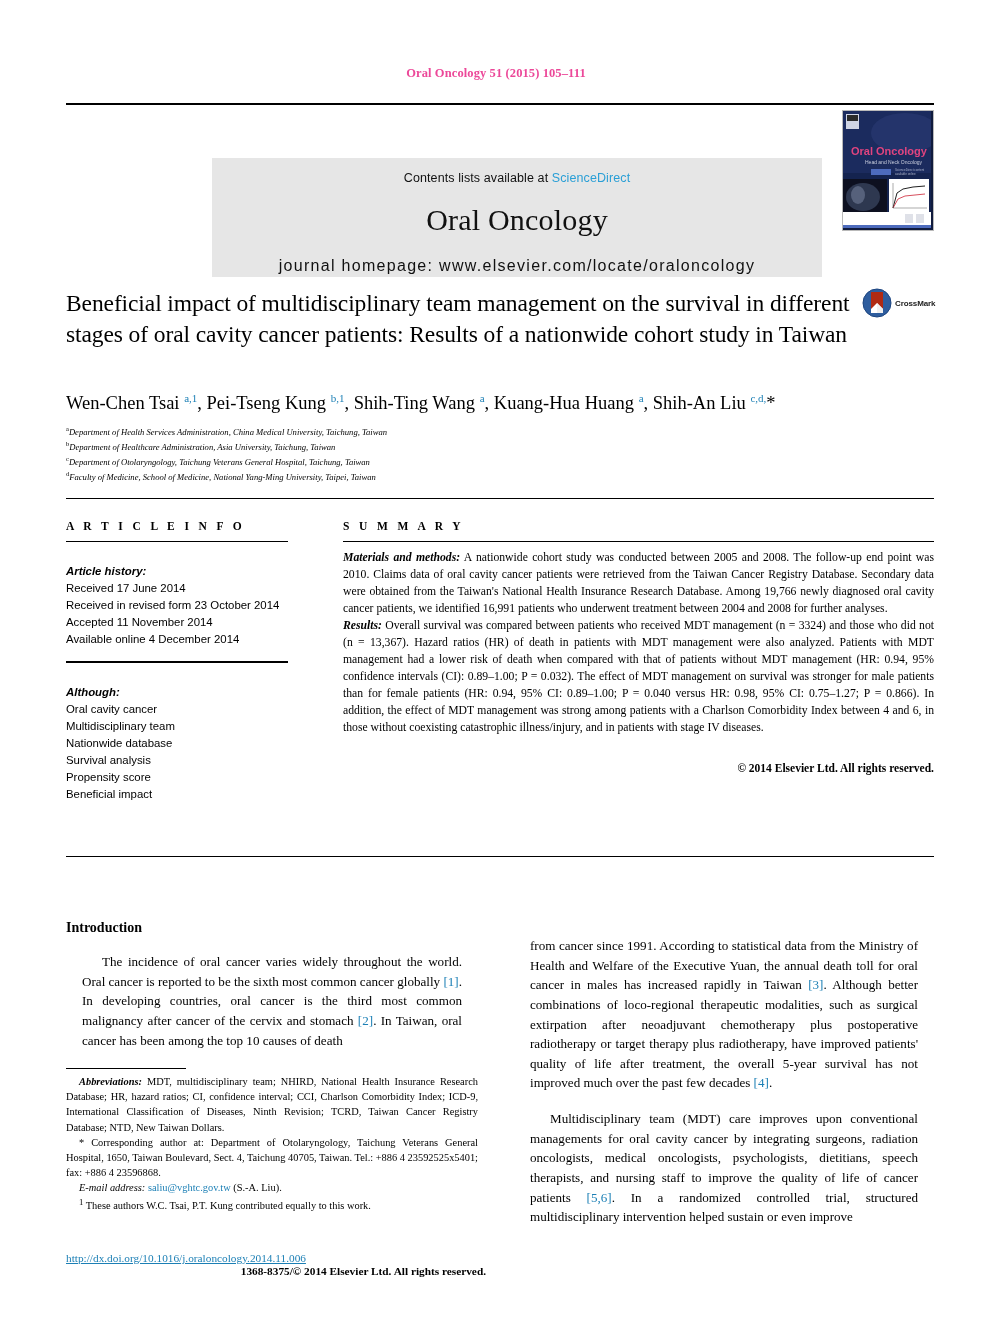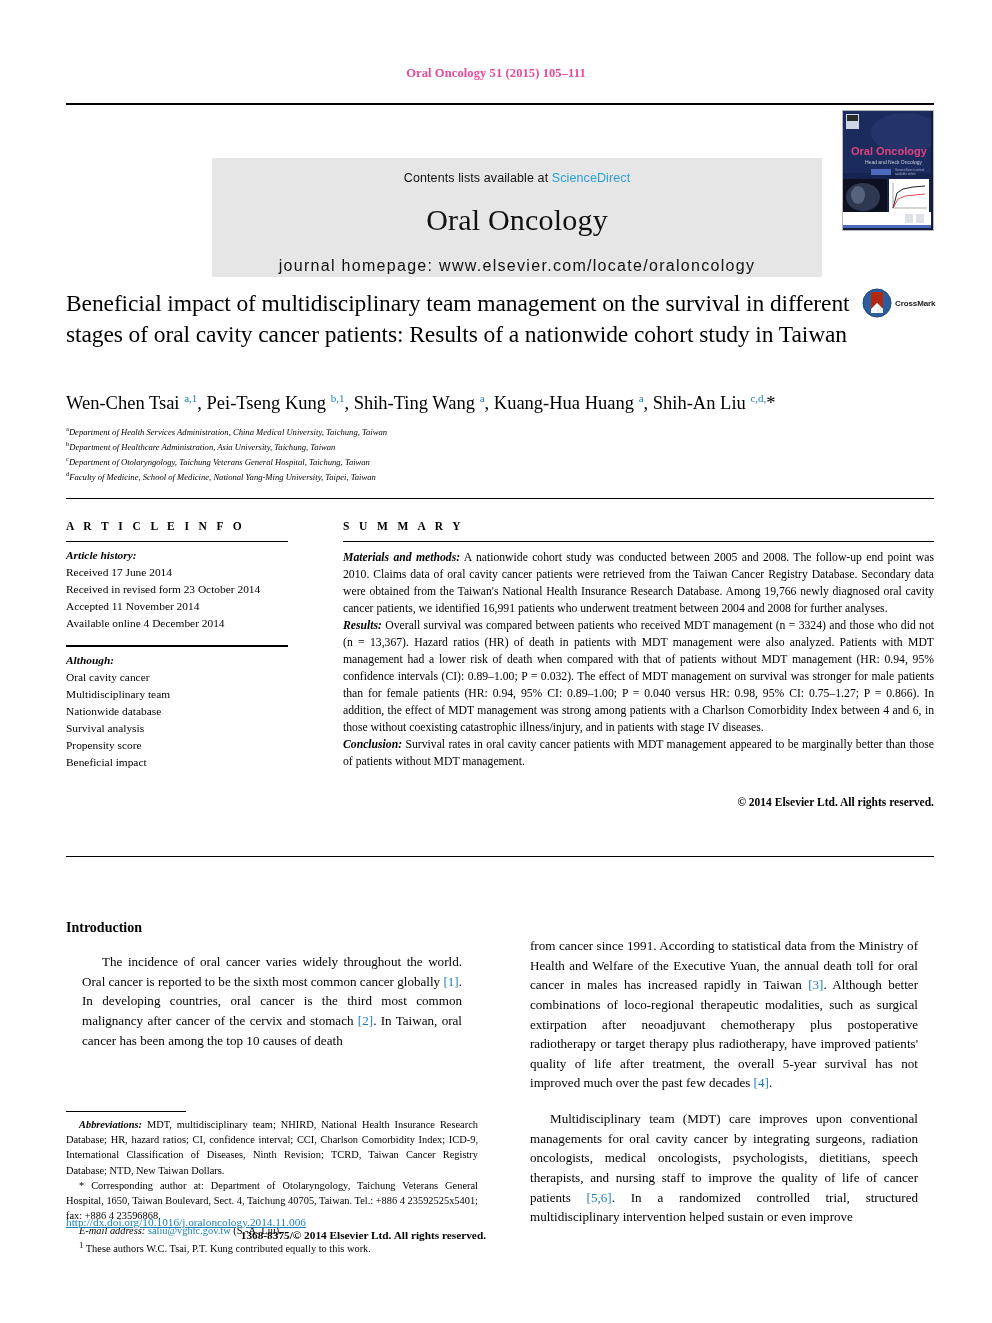--- a/index.html
+++ b/index.html
@@ -166,24 +166,24 @@
     letter-spacing: 3.4px;
   }
   .info-col {
     position: absolute;
     left: 66px; top: 520px;
     width: 222px;
   }
   .rule-thin { border-top: 1px solid #000; margin-top: 9px; }
   .rule-thick { border-top: 2px solid #000; margin-top: 12px; }
   .info-body {
-    font-family: Liberation Serif, serif;
+    font-family: Liberation Sans, sans-serif;
     font-size: 11.4px;
     line-height: 1.50;
-    margin-top: 5px;
+    margin-top: 21px;
   }
   .info-body .lbl { font-style: italic; font-weight: bold; }
 
   .summary-col {
     position: absolute;
     left: 343px; top: 520px;
     width: 591px;
   }
   .summary-body {
     font-family: "Liberation Serif", serif;
@@ -232,21 +232,21 @@
     text-align: justify;
     margin: 16px;
     hyphens: manual;
   }
   .bodytext.indent { text-indent: 20px; }
   .ref { color: #1b7fb5; }
 
   
   .footnotes {
     position: absolute;
-    left: 66px; top: 1111px;
+    left: 66px; top: 1068px;
     width: 412px;
   }
   .fn-rule {
     width: 120px;
     border-top: 1px solid #000;
     margin-bottom: 5px;
   }
   .fn {
     font-family: "Liberation Serif", serif;
     font-size: 10.4px;
@@ -263,20 +263,21 @@
     position: absolute;
     left: 66px; top: 1216px;
     width: 420px;
   }
   .doi-link {
     font-family: "Liberation Serif", serif;
     font-size: 11.3px;
     color: #1b7fb5;
     display: block;
     text-decoration: underline;
+    margin-top: 36px;
   }
   .issn-line {
     font-family: "Liberation Serif", serif;
     font-size: 11.3px;
     font-weight: bold;
     display: block;
     margin-top: 1px;
     text-align: right;
   }
 </style>
@@ -377,21 +378,20 @@
       <span>Beneficial impact</span>
     </div>
   </div>
 
   <div class="summary-col">
     <div class="sec-head">S U M M A R Y</div>
     <div class="rule-thin"></div>
     <div class="summary-body">
       <p><span class="lbl">Materials and methods:</span><span>  A nationwide cohort study was conducted between 2005 and 2008. The follow-up end point was 2010. Claims data of oral cavity cancer patients were retrieved from the Taiwan Cancer Registry Database. Secondary data were obtained from the Taiwan's National Health Insurance Research Database. Among 19,766 newly diagnosed oral cavity cancer patients, we identified 16,991 patients who underwent treatment between 2004 and 2008 for further analyses.</span></p>
       <p><span class="lbl">Results:</span><span>  Overall survival was compared between patients who received MDT management (n = 3324) and those who did not (n = 13,367). Hazard ratios (HR) of death in patients with MDT management were also analyzed. Patients with MDT management had a lower risk of death when compared with that of patients without MDT management (HR: 0.94, 95% confidence intervals (CI): 0.89–1.00; P = 0.032). The effect of MDT management on survival was stronger for male patients than for female patients (HR: 0.94, 95% CI: 0.89–1.00; P = 0.040 versus HR: 0.98, 95% CI: 0.75–1.27; P = 0.866). In addition, the effect of MDT management was strong among patients with a Charlson Comorbidity Index between 4 and 6, in those without coexisting catastrophic illness/injury, and in patients with stage IV diseases.</span></p>
-      <p><span class="lbl">Conclusion:</span><span> Survival rates in oral cavity cancer patients with MDT management appeared to be marginally better than those of patients without MDT management.</span></p>
       <div class="copyright">© 2014 Elsevier Ltd. All rights reserved.</div>
     </div>
   </div>
 
   <div class="bottomrule"></div>
 
   <div class="body-left">
     <h2 class="h2">Introduction</h2>
     <p class="bodytext indent"><span>The incidence of oral cancer varies widely throughout the world. Oral cancer is reported to be the sixth most common cancer globally </span><span class="ref">[1]</span><span>. In developing countries, oral cancer is the third most common malignancy after cancer of the cervix and stomach </span><span class="ref">[2]</span><span>. In Taiwan, oral cancer has been among the top 10 causes of death</span></p>
   </div>

